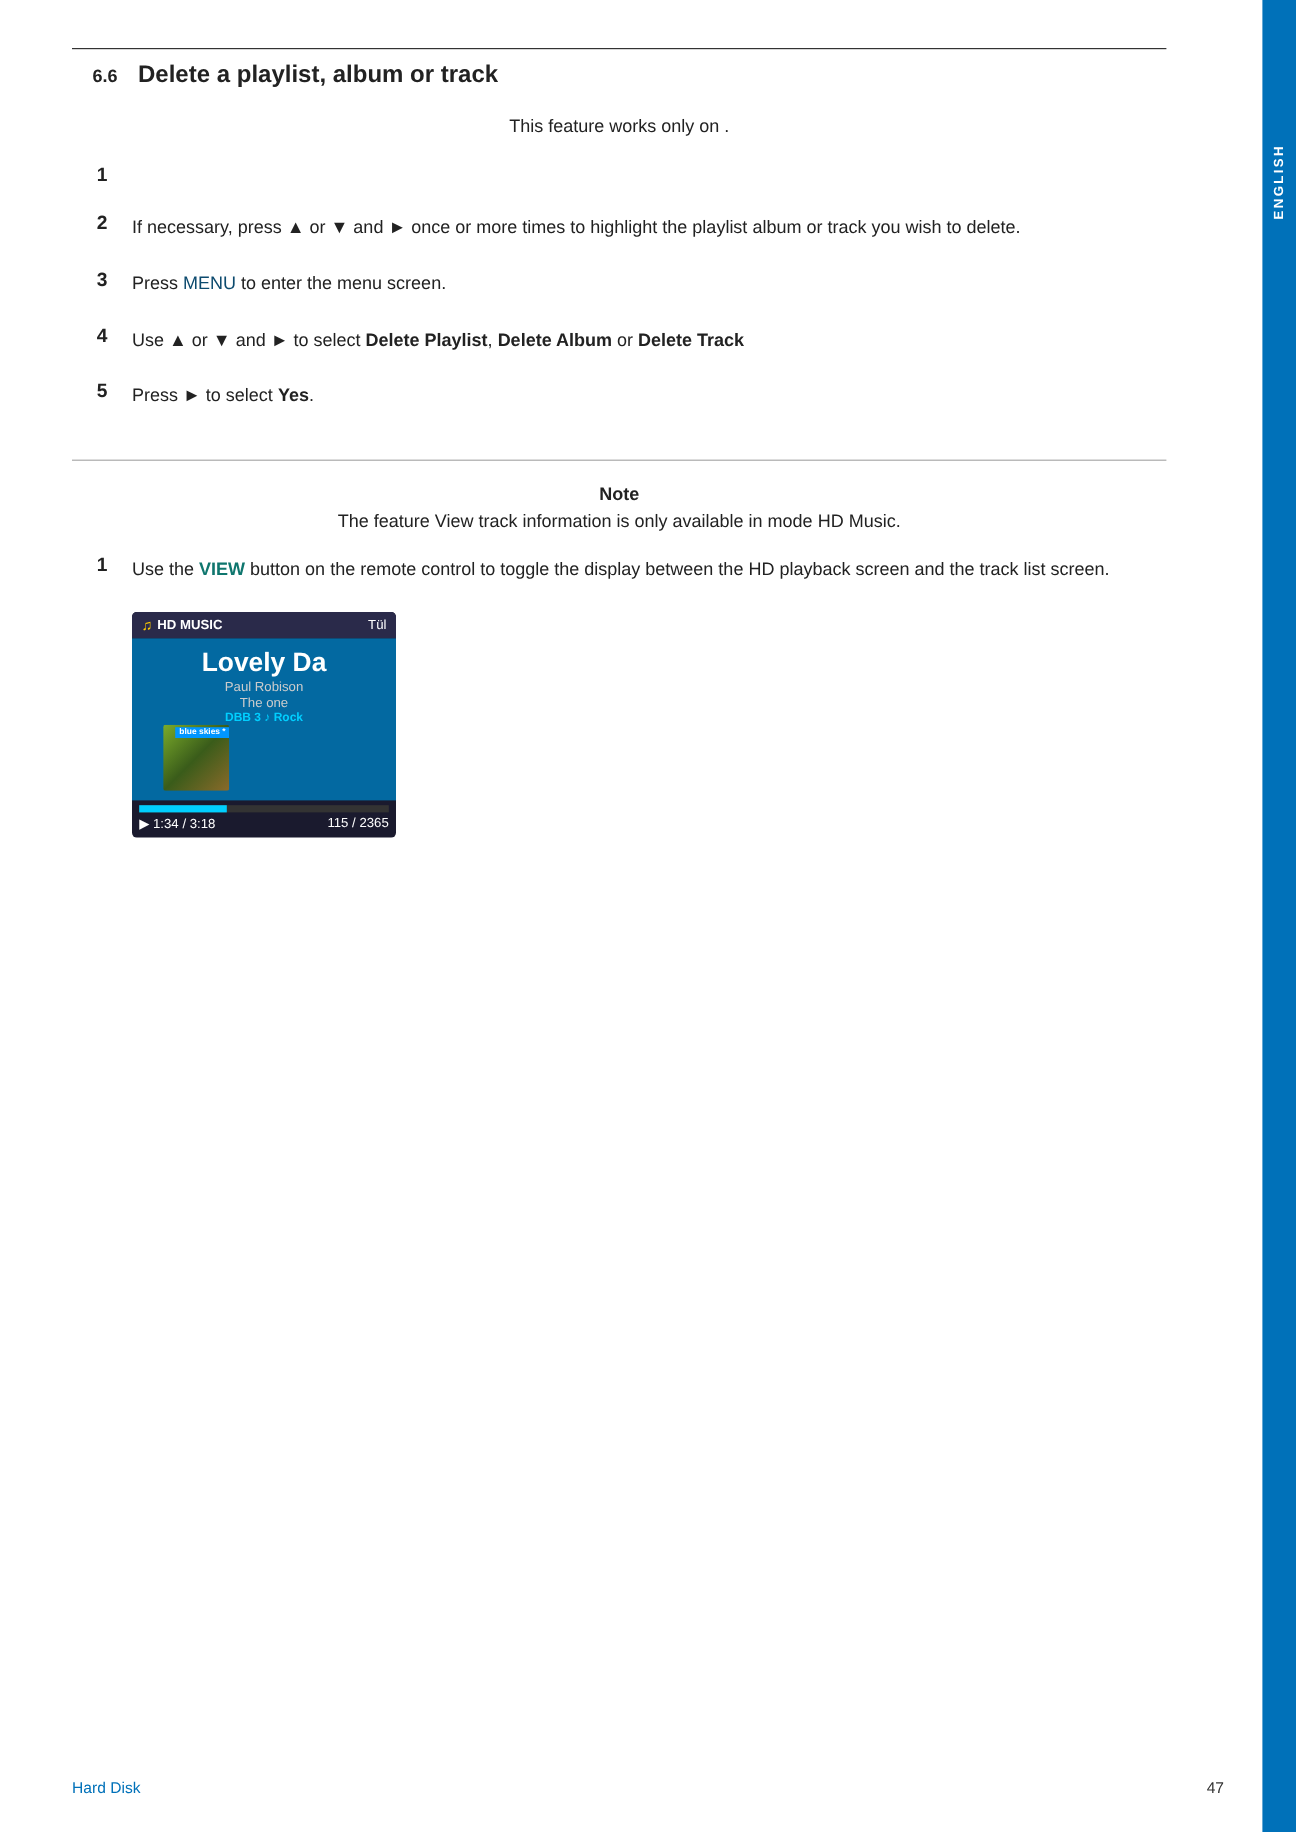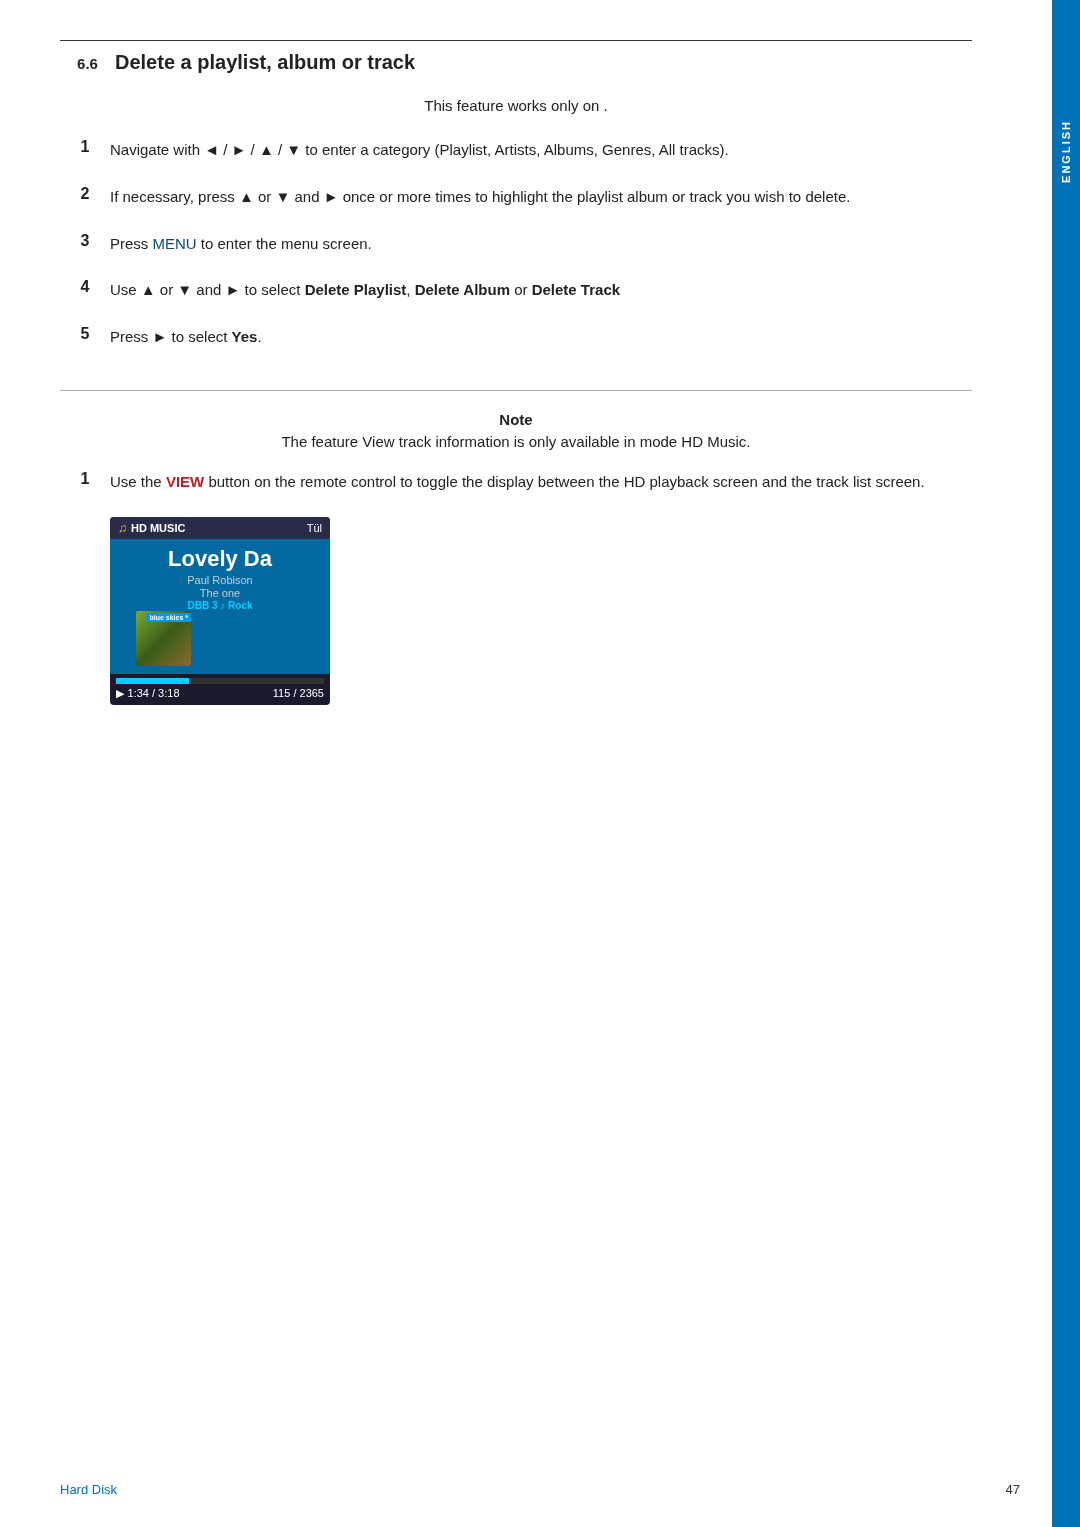--- a/index.html
+++ b/index.html
@@ -92,21 +92,21 @@
     }
     .step-text b {
       font-weight: bold;
     }
     .step-text .menu-cyan {
       color: #0c4a6e;
       font-weight: normal;
       margin-top: 32px;
     }
     .step-text .view-cyan {
-      color: #b91c1c;
+      color: #0f766e;
       font-weight: bold;
     }
     .section-divider {
       border: none;
       border-top: 1px solid #aaa;
       margin: 40px 0 20px 0;
     }
     .note-block {
       margin-bottom: 16px;
     }
@@ -264,21 +264,20 @@
         <span class="section-number">6.6</span>
         <span class="section-title">Delete a playlist, album or track</span>
       </div>
 
       <p class="section-intro">This feature works only on     .</p>
 
       <ol class="steps-list">
 
         <li class="step-item">
           <span class="step-num"><b>1</b></span>
-          <span class="step-text">Navigate with ◄ / ► / ▲ / ▼ to enter a category (Playlist, Artists, Albums, Genres, All tracks).</span>
         </li>
 
         <li class="step-item">
           <span class="step-num"><b>2</b></span>
           <span class="step-text">If necessary, press ▲ or ▼ and ► once or more times to highlight the playlist album or track you wish to delete.</span>
         </li>
 
         <li class="step-item">
           <span class="step-num"><b>3</b></span>
           <span class="step-text">Press <span class="menu-cyan">MENU</span> to enter the menu screen.</span>

